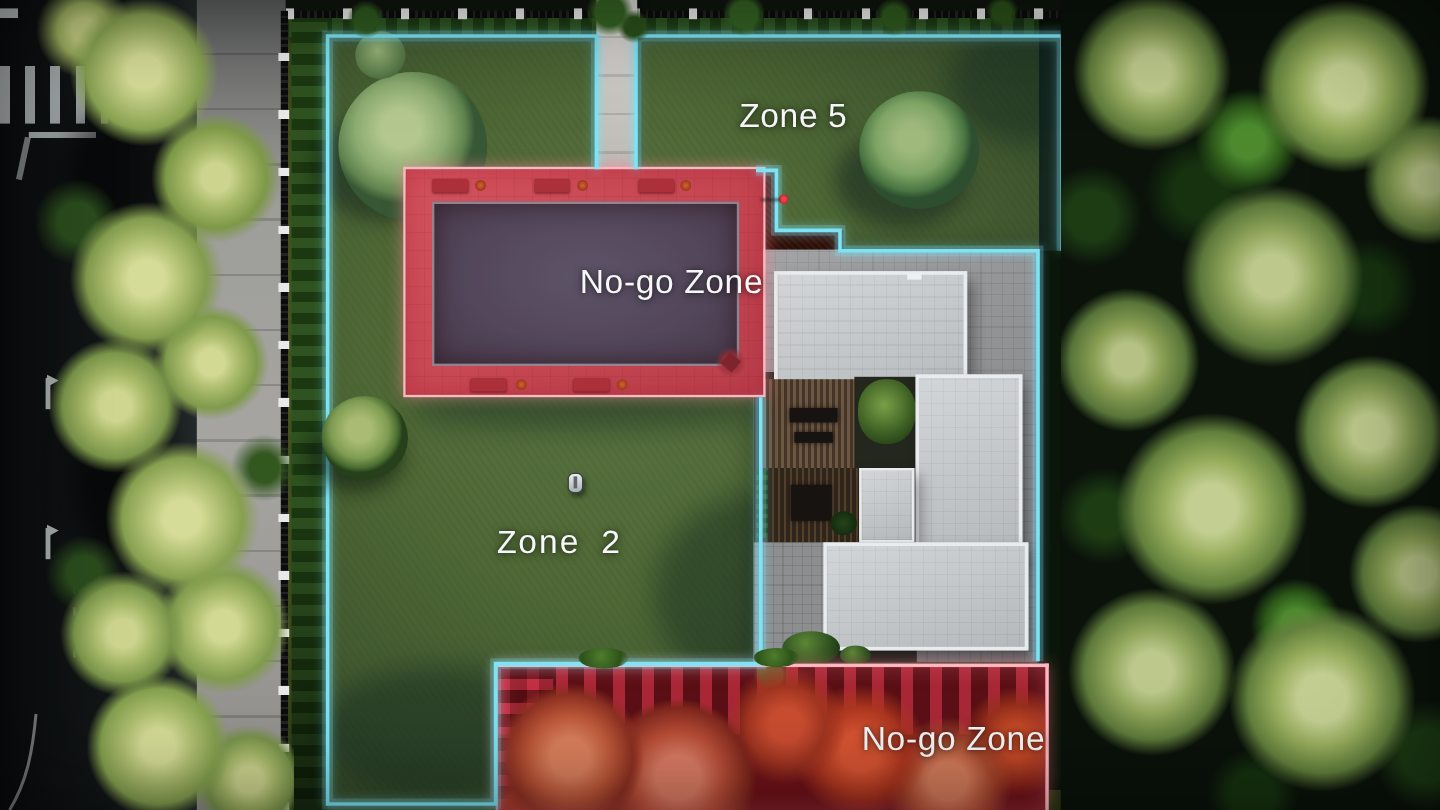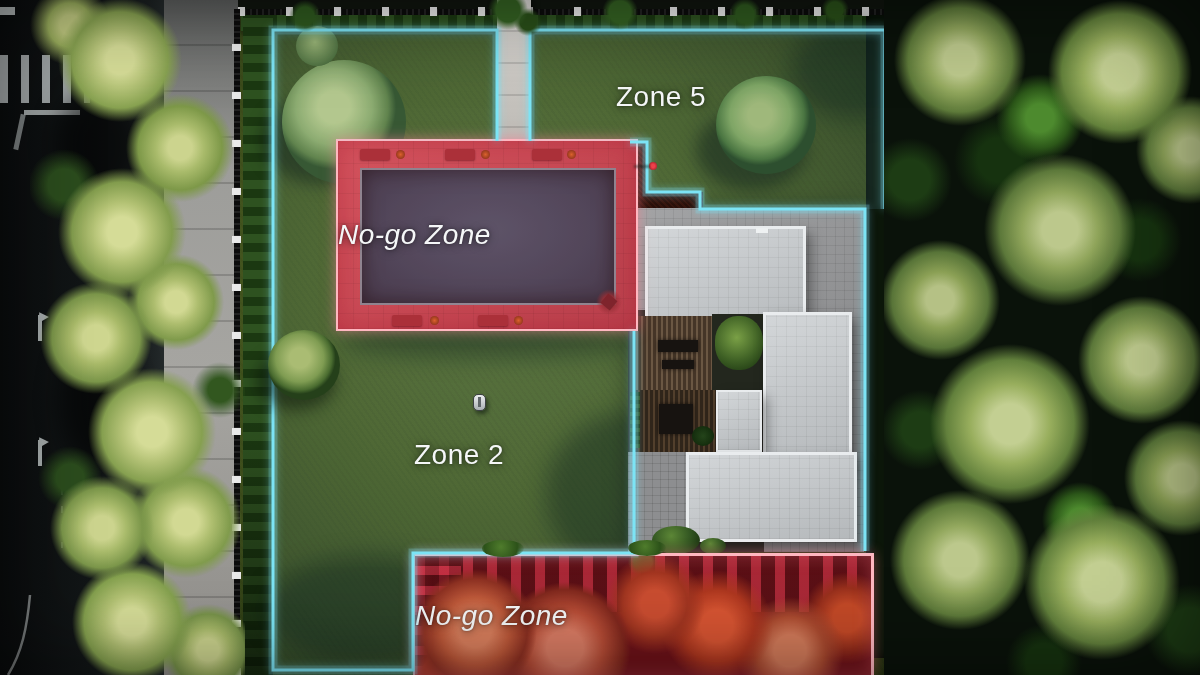--- a/index.html
+++ b/index.html
@@ -144,21 +144,21 @@
         radial-gradient(circle at 432px 62px,#b9551f 0 14px,#7e3210 30px,rgba(60,20,8,0) 46px),
         radial-gradient(circle at 157px 84px,#3f6b24 0 8px,rgba(20,40,10,0) 16px),
         radial-gradient(circle at 228px 6px,#3f6b24 0 9px,rgba(20,40,10,0) 15px),
         radial-gradient(circle at 20px 115px,#8a3a1c 0 12px,rgba(60,20,8,0) 26px);}
   .gz-tint{left:0;top:0;width:100%;height:100%;background:rgba(222,44,60,.28);
         box-shadow:inset 0 0 18px rgba(255,120,140,.3);}
 
   
   .zlabel{color:var(--label-color);font-size:28px;font-weight:500;letter-spacing:.5px;
         text-shadow:0 1px 8px rgba(0,0,0,.6),0 0 3px rgba(0,0,0,.35);white-space:nowrap;}
-  .zone-center{left:0;top:0;width:100%;height:100%;display:flex;align-items:center;justify-content:flex-start;font-style:italic;}
+  .zone-center{left:0;top:0;width:100%;height:100%;display:flex;align-items:center;justify-content:flex-end;}
   .zone-center span{position:static;}
 
   
   .overlay{left:0;top:0;width:1200px;height:675px;pointer-events:none;}
   .cyan-glow{stroke:rgba(130,225,245,.25);stroke-width:9;fill:none;}
   .cyan{stroke:var(--zone-border);stroke-width:3;fill:none;
         filter:drop-shadow(0 0 5px rgba(120,225,245,.9));}
   .zfill{fill:var(--zone-fill);stroke:none;}
 
   
@@ -210,21 +210,21 @@
         box-shadow:2px 3px 4px rgba(0,10,5,.5);}
   .mower::before{content:'';position:absolute;left:4px;top:2px;width:3px;height:10px;background:#5f6569;}
   .flower{left:649px;top:162px;width:8px;height:8px;border-radius:50%;
         background:radial-gradient(circle,#ee404a 30%,#8f1620);}
   .flower::after{content:'';position:absolute;left:-15px;top:3px;width:16px;height:3px;
         background:rgba(10,25,18,.45);filter:blur(1px);}
 
   .vignette{left:0;top:0;width:100%;height:100%;pointer-events:none;
         box-shadow:inset 0 0 90px rgba(0,0,0,.5);}
 
-  .lbl-zone1{left:616px;top:81px;} .lbl-zone2{left:414px;top:439px;}
+  .lbl-zone1{left:616px;top:81px;} .lbl-zone2{left:414px;top:439px;font-family:Liberation Mono, monospace;}
 </style>
 </head>
 <body>
 
 <div class="stage">
 
   <div class="road"></div>
   <div class="crosswalk"></div>
   <div class="mark-dash"></div>
   <div class="stop-line"></div>

